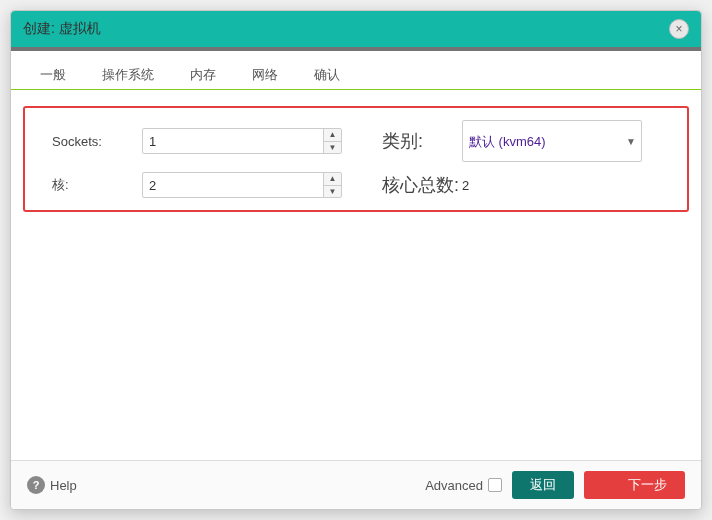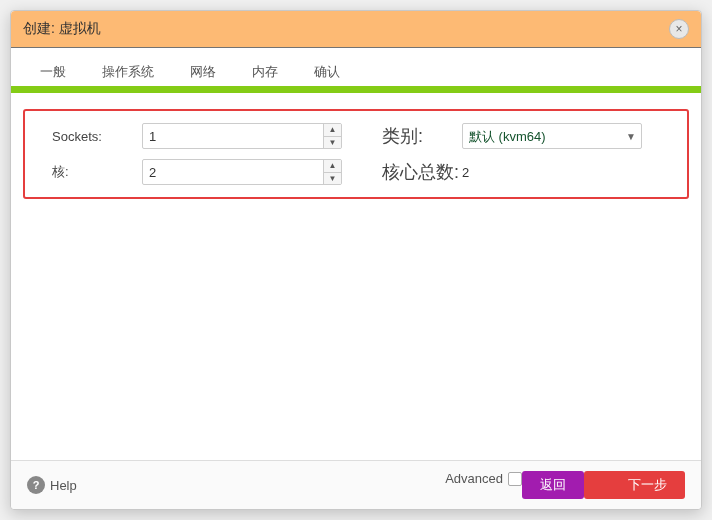--- a/index.html
+++ b/index.html
@@ -18,22 +18,22 @@
       width: 692px;
       height: 500px;
       background: #fff;
       border: 1px solid #c8c8c8;
       border-radius: 4px;
       box-shadow: 0 4px 16px rgba(0,0,0,0.2);
       display: flex;
       flex-direction: column;
     }
     .dialog-titlebar {
-      background: #fdba74;
-      border-bottom: 1px solid #737373;
+      background: #14b8a6;
+      border-bottom: 4px solid #737373;
       padding: 8px 12px;
       display: flex;
       align-items: center;
       justify-content: space-between;
       border-radius: 4px 4px 0 0;
     }
     .dialog-title {
       font-size: 14px;
       color: #333;
       font-weight: normal;
@@ -48,21 +48,21 @@
       display: flex;
       align-items: center;
       justify-content: center;
       font-size: 12px;
       color: #666;
     }
     .tabs {
       display: flex;
       align-items: flex-start;
       padding: 8px 12px 0 12px;
-      border-bottom: 7px solid #84cc16;
+      border-bottom: 1px solid #84cc16;
       gap: 2px;
     }
     .tab {
       padding: 6px 16px;
       font-size: 13px;
       color: #555;
       cursor: pointer;
       border-radius: 3px 3px 0 0;
       border: 1px solid transparent;
       border-bottom: none;
@@ -159,23 +159,23 @@
     .select-wrap {
       width: 180px;
       position: relative;
     }
     .form-select {
       width: 100%;
       padding: 3px 22px 3px 6px;
       border: 1px solid #ccc;
       border-radius: 2px;
       font-size: 13px;
-      color: #14532d;
+      color: #4c1d95;
       background: #fff;
-      height: 26px;
+      height: 42px;
       appearance: none;
       cursor: pointer;
     }
     .select-arrow {
       position: absolute;
       right: 6px;
       top: 50%;
       transform: translateY(-50%);
       font-size: 10px;
       color: #666;
@@ -210,21 +210,22 @@
       background: #888;
       color: #fff;
       display: flex;
       align-items: center;
       justify-content: center;
       font-size: 11px;
       font-weight: bold;
     }
     .footer-right {
       display: flex;
-      align-items: flex-start;
+      align-items: center;
+      gap: 10px;
     }
     .advanced-wrap {
       display: flex;
       align-items: center;
       gap: 5px;
       font-size: 13px;
       color: #555;
     }
     .checkbox {
       width: 14px;
@@ -236,21 +237,21 @@
     }
     .btn {
       padding: 5px 18px;
       border-radius: 3px;
       border: none;
       cursor: pointer;
       font-size: 13px;
       font-family: inherit;
     }
     .btn-primary {
-      background: #a21caf;
+      background: #0f766e;
       color: #fff;
     }
     .btn-danger {
       background: #e53e3e;
       color: #fff;
       padding-left: 44px;
     }
   </style>
 </head>
 <body>
@@ -260,22 +261,22 @@
   <div class="dialog-titlebar">
     <span class="dialog-title">创建: 虚拟机</span>
     <div class="close-btn">
       <span>×</span>
     </div>
   </div>
 
   <div class="tabs">
     <div class="tab">一般</div>
     <div class="tab">操作系统</div>
+    <div class="tab">内存</div>
     <div class="tab">网络</div>
-    <div class="tab">内存</div>
     <div class="tab">确认</div>
   </div>
 
   <div class="dialog-body">
     <div class="form-section">
 
       <div class="form-row">
         <div class="form-label">Sockets:</div>
         <div class="form-control-wrap">
           <input class="form-input" type="text" value="1" readonly="" style="">

